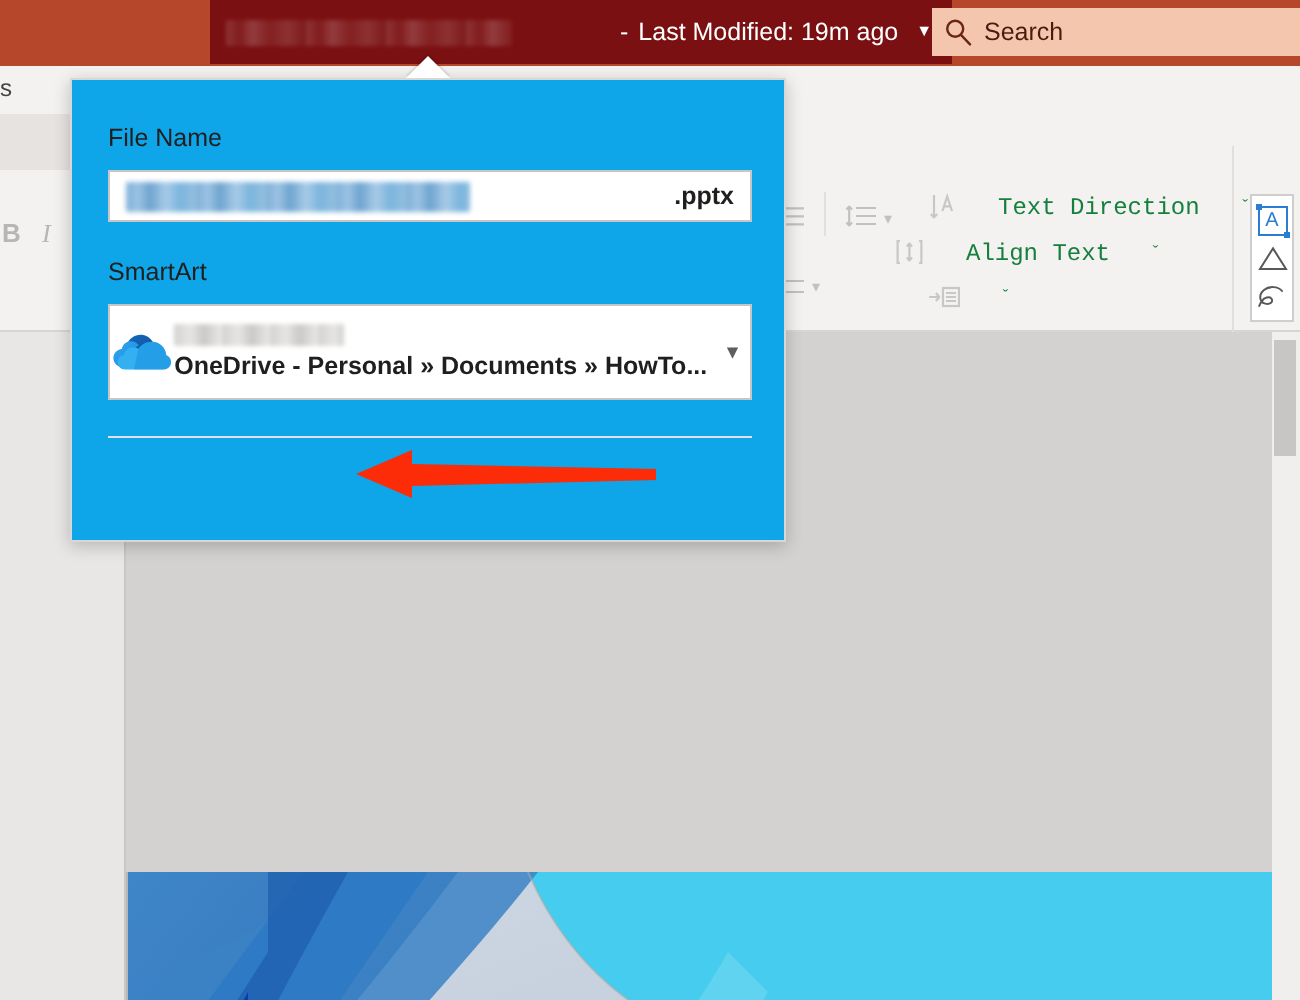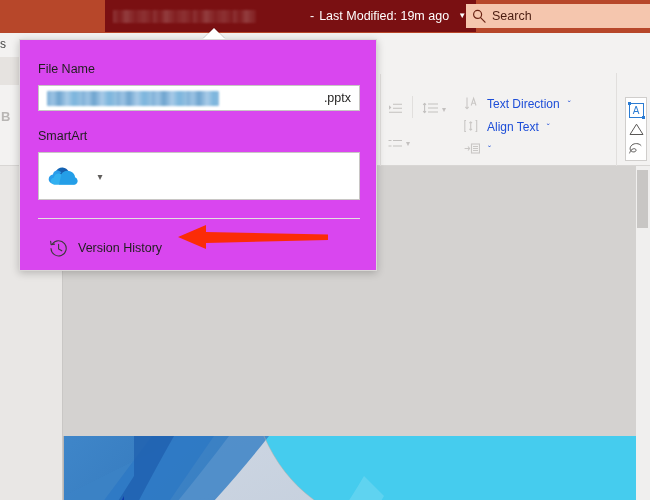--- a/index.html
+++ b/index.html
@@ -84,22 +84,22 @@
   }
   .para-label {
     position: absolute; left: 22px; top: 107px;
     font-size: 11.5px; color: #3b3a39;
   }
   .dialog-launcher {
     position: absolute; left: 224px; top: 110px;
     color: #8a8886; font-size: 11px;
   }
   .cmd-row {
-    position: absolute; display: flex; align-items: center; gap: 8px;
-    color: #1d4ed8; font-size: 12px; white-space: nowrap;
+    position: absolute; display: flex; align-items: center; gap: 20px;
+    color: #15803d; font-size: 12px; white-space: nowrap; font-family: Liberation Mono, monospace;
   }
   .shape-gallery {
     position: absolute; left: 625px; top: 64px; width: 22px; height: 64px;
     border: 1px solid #d0cecc; background: #fff;
     display: flex; flex-direction: column; align-items: center;
     justify-content: space-around; padding: 2px 0;
   }
   .shape-a {
     width: 15px; height: 15px; border: 1px solid #2b7cd3;
     color: #2b7cd3; font-size: 10px; display: flex;
@@ -138,40 +138,40 @@
     position: absolute; left: 636px; top: 166px; width: 14px; height: 334px;
     background: #f0efee;
   }
   .scroll-thumb {
     position: absolute; left: 637px; top: 170px; width: 11px; height: 58px;
     background: #c8c6c4;
   }
 
   
   .panel {
-    position: absolute; left: 19px; top: 39px; width: 358px; height: 232px;
-    background: #d946ef;
+    position: absolute; left: 35px; top: 39px; width: 358px; height: 232px;
+    background: #0ea5e9;
     border: 1px solid #d9d7d5;
     box-shadow: 0 2px 8px rgba(0,0,0,0.22);
     z-index: 40;
   }
   .panel-pointer {
     position: absolute; left: 203px; top: 28px;
     width: 0; height: 0; z-index: 41;
     border-left: 11px solid transparent;
     border-right: 11px solid transparent;
     border-bottom: 11px solid #ffffff;
     filter: drop-shadow(0 -1px 0.5px rgba(0,0,0,0.14));
   }
   .panel-label {
     position: absolute; font-size: 12.5px; color: #201f1e;
   }
   .field {
     position: absolute; border: 1px solid #c8c6c4; background: #fff;
-    display: flex; align-items: center;
+    display: flex; align-items: center; font-weight: bold;
   }
   .filename-field { left: 18px; top: 45px; width: 322px; height: 26px; padding: 0 8px; }
   .name-blur {
     width: 172px; height: 15px;
     background:
       repeating-linear-gradient(90deg,
         #7fb0d8 0px, #9cc3e3 6px, #6ea4cf 12px, #a9cbe8 20px,
         #7bb5dd 27px, #96c0e0 35px);
     filter: blur(1.2px); border-radius: 1px;
   }
@@ -252,21 +252,21 @@
           <g fill="none" stroke="#c9c7c5" stroke-width="1.1">
             <path d="M3 1.5v11"></path>
               <path d="M1.4 11l1.6 1.7L4.6 11" stroke-linejoin="round"></path>
             <path d="M7.2 9.5L9.6 2.2l2.4 7.3M8.1 7.2h3"></path>
           </g>
         </svg>
         <span>Text Direction</span>
         <span style="font-size:9px;">ˇ</span>
       </div>
 
-      <div class="cmd-row" style="left:84px; top:53px;">
+      <div class="cmd-row" style="left:68px; top:53px;">
         <svg width="15" height="15" viewBox="0 0 15 15" aria-hidden="true">
           <g fill="none" stroke="#c9c7c5" stroke-width="1.1">
             <path d="M2 1.5h-1.2v11H2M11.5 1.5h1.2v11h-1.2"></path>
             <path d="M6.7 3v8"></path>
             <path d="M5.4 4.2l1.3-1.4 1.3 1.4M5.4 9.8l1.3 1.4 1.3-1.4" stroke-linejoin="round"></path>
           </g>
         </svg>
         <span>Align Text</span>
         <span style="font-size:9px;">ˇ</span>
       </div>
@@ -394,37 +394,29 @@
               <stop offset="0" stop-color="#31a7f0"></stop>
                 <stop offset="1" stop-color="#1d8ae0"></stop>
             </linearGradient>
           </defs>
           <path d="M7.5 6.2c1.1-3 4-5 7.2-4.8 2.6 0.2 4.9 1.8 5.9 4.1-3 0.1-5.6 1.6-7.1 4L7.5 6.2z" fill="url(#odg1)"></path>
           <path d="M5.2 17.6C2.6 17.5 0.6 15.4 0.7 12.9c0.1-2.3 1.9-4.2 4.2-4.4 0.4-2.4 2.5-4.1 4.9-3.9 1.5 0.1 2.8 0.9 3.6 2.1-2.1 1-3.5 3-3.7 5.3l-4.5 5.6z" fill="url(#odg2)"></path>
           <path d="M13.2 8.4c1.6-2.4 4.4-3.8 7.3-3.5 3.6 0.3 6.4 3.2 6.6 6.7 1.6 0.6 2.6 2.2 2.4 3.9-0.2 1.9-1.9 3.3-3.8 3.2H6.4c-2 0-3.6-1.6-3.6-3.6 0-1.8 1.3-3.3 3.1-3.6 0.4-2.4 2.6-4.1 5-3.9 0.8 0.1 1.6 0.4 2.3 0.8z" fill="#32b0f0"></path>
           <path d="M13.2 8.4c1.6-2.4 4.4-3.8 7.3-3.5 3.6 0.3 6.4 3.2 6.6 6.7 1.6 0.6 2.6 2.2 2.4 3.9-0.2 1.9-1.9 3.3-3.8 3.2H11z" fill="#1a8fe0" opacity="0.55"></path>
         </svg>
       </span>
+      <span class="loc-text">
+        <span class="loc-blur"></span>
+        <span class="loc-path">OneDrive - Personal » Documents » HowTo...</span>
+      </span>
       <span class="loc-caret">▾</span>
     </div>
 
     <div class="panel-sep"></div>
 
-    <div class="version-row">
-      <span class="vh-icon">
-        <svg width="19" height="19" viewBox="0 0 19 19" aria-hidden="true">
-          <g fill="none" stroke="#3b3a39" stroke-width="1.1" stroke-linecap="round">
-            <path d="M3.2 5.2A7.6 7.6 0 1 1 2 9.6"></path>
-            <path d="M1.6 2.2l0.5 3.4 3.4-0.5" stroke-linejoin="round"></path>
-            <path d="M9.6 5.4v4.5l3.2 1.9"></path>
-          </g>
-        </svg>
-      </span>
-      <span class="vh-label">Version History</span>
-    </div>
   </div>
 
   <div class="red-arrow">
     <svg width="150" height="30" viewBox="0 0 150 30" aria-hidden="true">
       <path d="M0,15 L28,3 L28,10 L150,12.5 L150,18 L28,21 L28,27 Z" fill="#fb2c07"></path>
     </svg>
   </div>
 
 </div>
 

